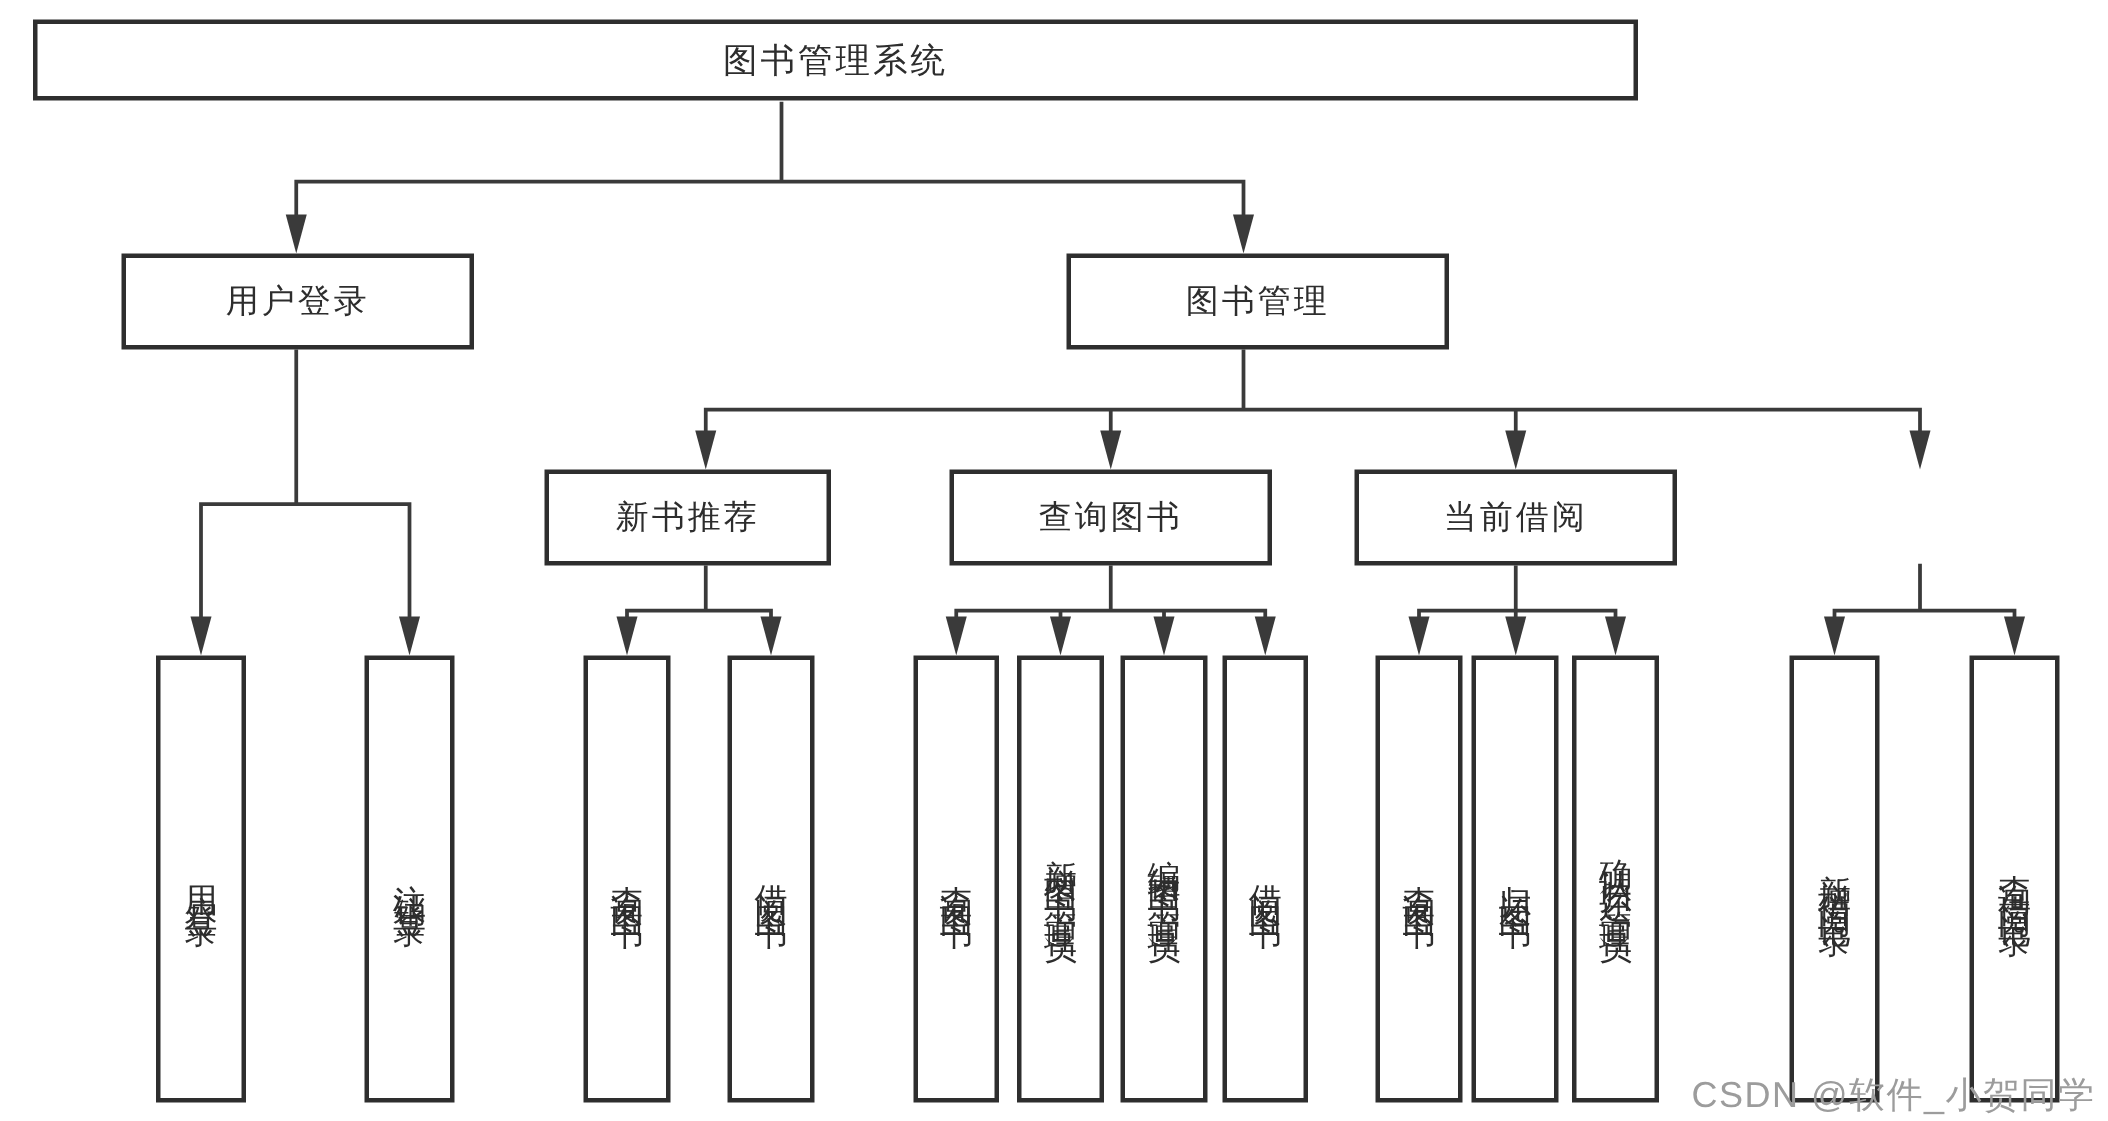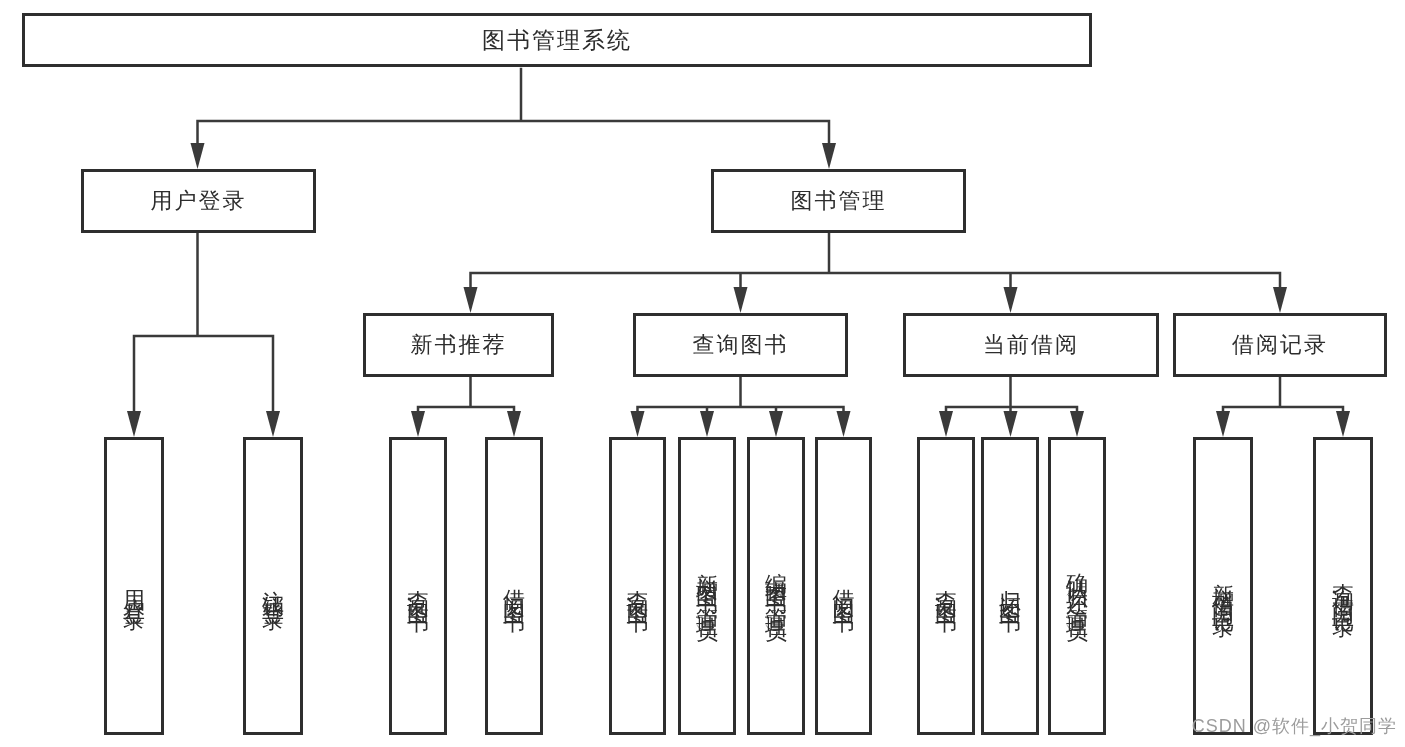--- a/index.html
+++ b/index.html
@@ -38,21 +38,21 @@
     writing-mode:vertical-rl;
     text-orientation:mixed;
     font-size:22px;
     letter-spacing:7px;
     line-height:1;
   }
   .lbl{display:block;}
   .watermark{
     position:absolute;
     right:8px;top:714px;
-    font-size:18px;
+    font-size:24px;
     color:var(--watermark);
     letter-spacing:1px;
     white-space:nowrap;
   }
 </style>
 </head>
 <body>
 
 <div class="canvas">
 
@@ -116,25 +116,22 @@
   <div class="node h" style="left:711px;top:169px;width:255px;height:64px">
     <span class="lbl">图书管理</span>
   </div>
 
   <div class="node h" style="left:363px;top:313px;width:191px;height:64px">
     <span class="lbl">新书推荐</span>
   </div>
   <div class="node h" style="left:633px;top:313px;width:215px;height:64px">
     <span class="lbl">查询图书</span>
   </div>
-  <div class="node h" style="left:903px;top:313px;width:256px;height:64px">
+  <div class="node h" style="left:903px;top:313px;width:215px;height:64px">
     <span class="lbl">当前借阅</span>
-  </div>
-  <div class="node h" style="left:1173px;top:313px;width:214px;height:64px">
-    <span class="lbl">借阅记录</span>
   </div>
 
   <div class="node v" style="left:104px;top:437px;width:60px;height:298px">
     <span class="lbl">用户登录</span>
   </div>
   <div class="node v" style="left:243px;top:437px;width:60px;height:298px">
     <span class="lbl">注销登录</span>
   </div>
 
   <div class="node v" style="left:389px;top:437px;width:58px;height:298px">

